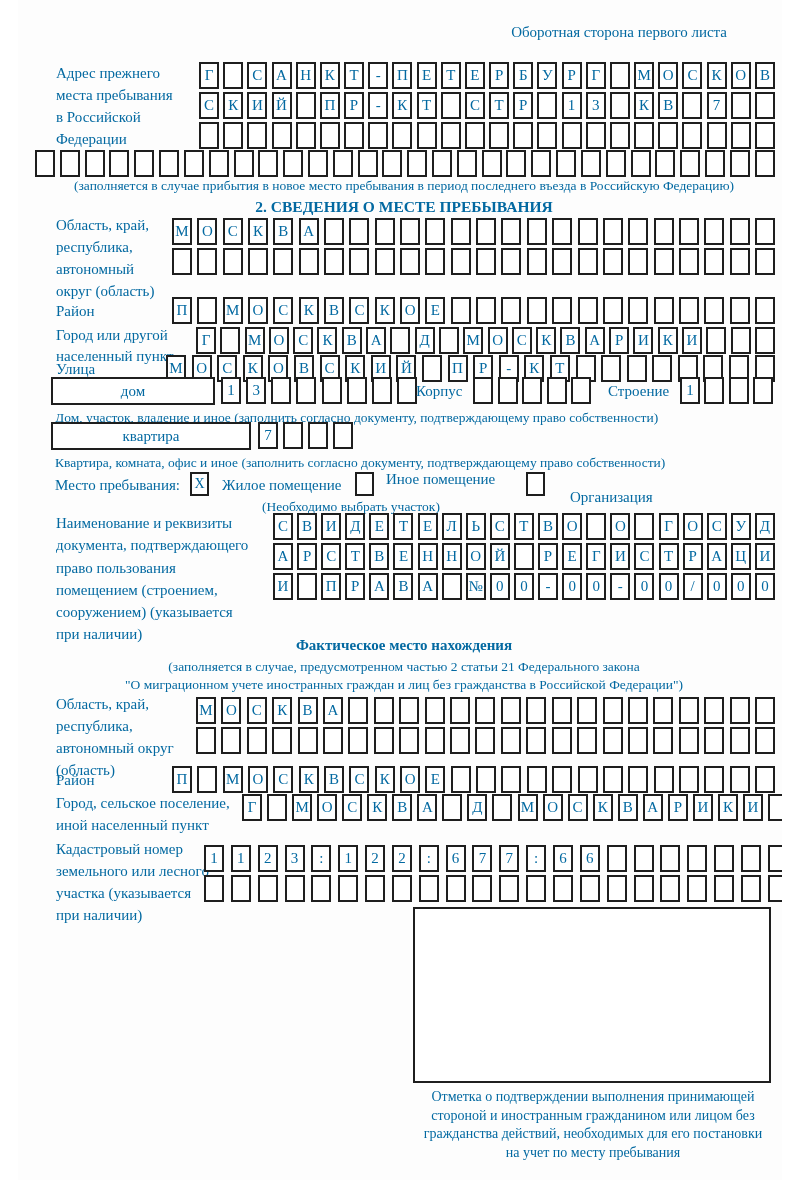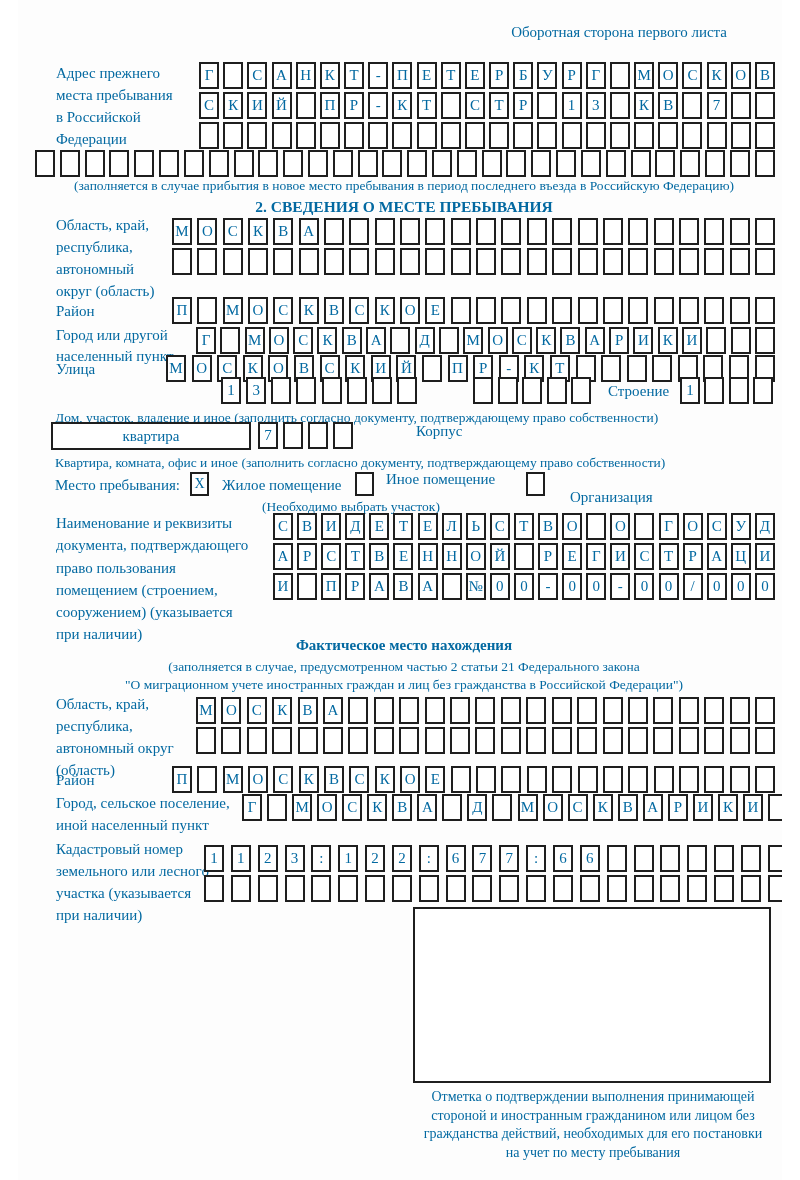--- a/index.html
+++ b/index.html
@@ -287,31 +287,32 @@
       <span class="cell"></span>
       <span class="cell"></span>
       <span class="cell"></span>
       <span class="cell"></span>
       <span class="cell"></span>
       <span class="cell"></span>
       <span class="cell"></span>
       <span class="cell"></span>
     </div>
 
+  <div class="labelbox" style="left:33px;top:377px;width:164px;">дом</div>
   <div class="row" style="left:203px;top:377px;width:196px;">
       <span class="cell">1</span>
       <span class="cell">3</span>
       <span class="cell"></span>
       <span class="cell"></span>
       <span class="cell"></span>
       <span class="cell"></span>
       <span class="cell"></span>
       <span class="cell"></span>
     </div>
-  <div class="lbl" style="left:398px;top:380px;margin-top:40px;">Корпус</div>
+  <div class="lbl" style="left:398px;top:380px;">Корпус</div>
   <div class="row" style="left:455px;top:377px;width:118px;">
       <span class="cell"></span>
       <span class="cell"></span>
       <span class="cell"></span>
       <span class="cell"></span>
       <span class="cell"></span>
     </div>
   <div class="lbl" style="left:590px;top:380px;">Строение</div>
   <div class="row" style="left:662px;top:377px;width:93px;">
       <span class="cell">1</span>

